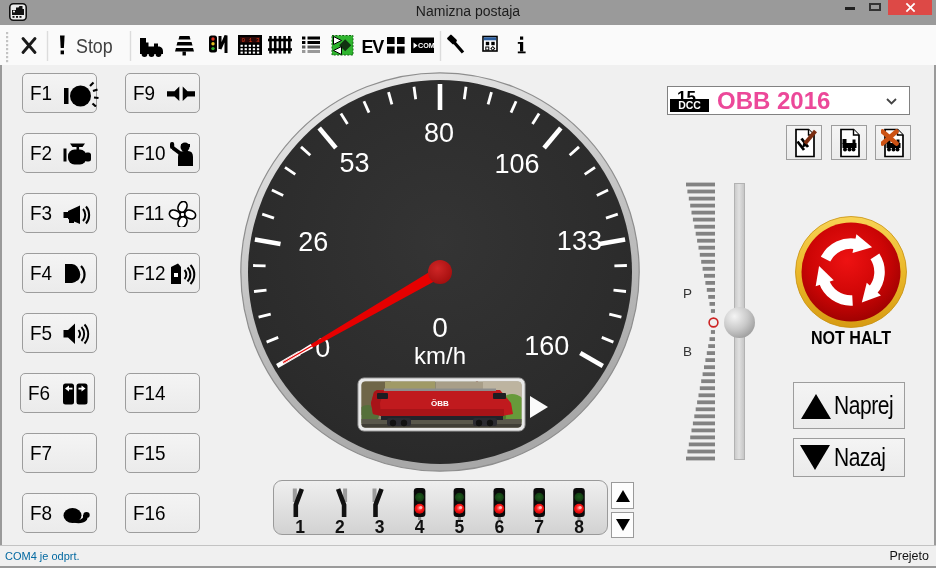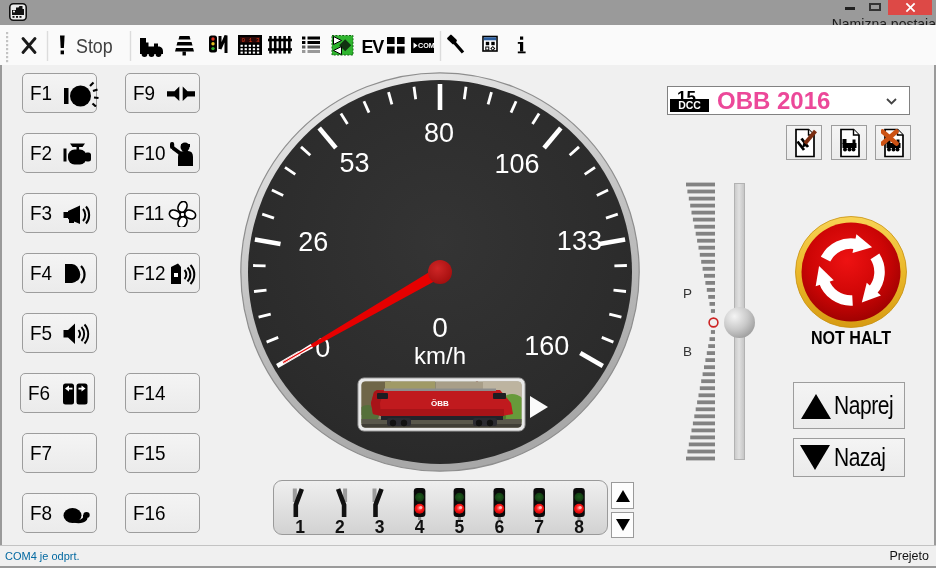--- a/index.html
+++ b/index.html
@@ -1,18 +1,18 @@
 <!DOCTYPE html>
 <html><head><meta charset="utf-8">
 <style>
 *{margin:0;padding:0;box-sizing:border-box}
 body{font-family:"Liberation Sans",sans-serif;width:936px;height:568px;overflow:hidden;background:#f0f0f0}
 #win{position:relative;width:936px;height:568px;background:#f0f0f0}
 #title{position:absolute;left:0;top:0;width:936px;height:25px;background:#9a9a9a}
-#title .t{position:absolute;left:0;right:0;top:16px;text-align:right;font-size:14px;color:#1c1c1c}
+#title .t{position:absolute;left:0;right:0;top:3px;text-align:center;font-size:14px;color:#1c1c1c}
 .fb{position:absolute;width:75px;height:40px;border:1px solid #9d9d9d;background:linear-gradient(180deg,#f4f4f4,#ebebeb);box-sizing:border-box;border-radius:5px}
 .fb span{position:absolute;left:7px;top:50%;transform:translateY(-50%) scaleX(0.9);transform-origin:left center;font-size:21px;color:#000}
 .fb svg{position:absolute;left:40px;top:7px}
 .nbtn{position:absolute;left:793px;width:112px;border:1px solid #9d9d9d;background:linear-gradient(180deg,#f4f4f4,#ebebeb)}
 </style></head>
 <body>
 <div id="win">
 <div style="position:absolute;left:0;top:25px;width:2px;height:543px;background:#9a9a9a"></div>
 <div style="position:absolute;left:934px;top:25px;width:2px;height:543px;background:#9a9a9a"></div>
 <div style="position:absolute;left:0;top:566px;width:936px;height:2px;background:#9a9a9a"></div>

